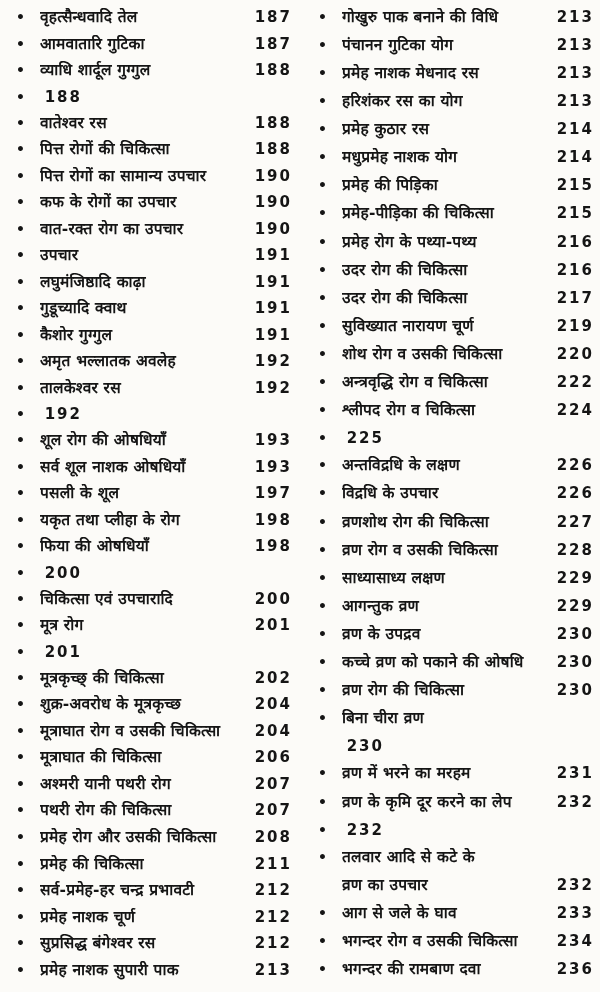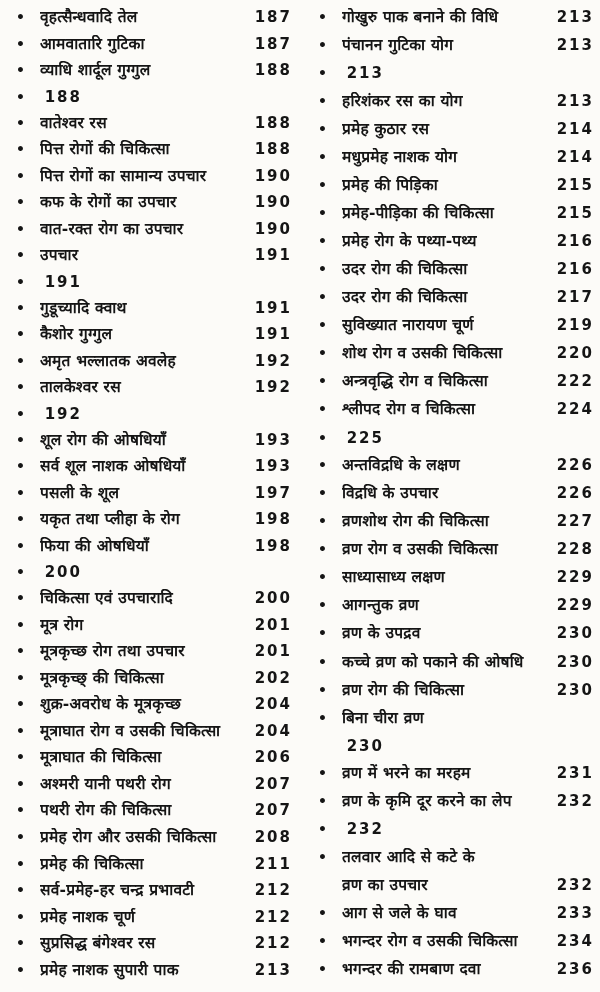--- a/index.html
+++ b/index.html
@@ -106,20 +106,21 @@
         <span class="entry-text">वात-रक्त रोग का उपचार</span>
         <span class="entry-page">190</span>
       </div>
       <div class="toc-line">
         <span class="bullet">•</span>
         <span class="entry-text">उपचार</span>
         <span class="entry-page">191</span>
       </div>
       <div class="toc-line">
         <span class="bullet">•</span>
+        <span class="entry-text">लघुमंजिष्ठादि काढ़ा</span>
         <span class="entry-page">191</span>
       </div>
       <div class="toc-line">
         <span class="bullet">•</span>
         <span class="entry-text">गुडूच्यादि क्वाथ</span>
         <span class="entry-page">191</span>
       </div>
       <div class="toc-line">
         <span class="bullet">•</span>
         <span class="entry-text">कैशोर गुग्गुल</span>
@@ -173,21 +174,20 @@
         <span class="entry-text">चिकित्सा एवं उपचारादि</span>
         <span class="entry-page">200</span>
       </div>
       <div class="toc-line">
         <span class="bullet">•</span>
         <span class="entry-text">मूत्र रोग</span>
         <span class="entry-page">201</span>
       </div>
       <div class="toc-line">
         <span class="bullet">•</span>
-        <span class="entry-text">मूत्रकृच्छ रोग तथा उपचार</span>
         <span class="entry-page">201</span>
       </div>
       <div class="toc-line">
         <span class="bullet">•</span>
         <span class="entry-text">मूत्रकृच्छ् की चिकित्सा</span>
         <span class="entry-page">202</span>
       </div>
       <div class="toc-line">
         <span class="bullet">•</span>
         <span class="entry-text">शुक्र-अवरोध के मूत्रकृच्छ</span>
@@ -250,20 +250,21 @@
         <span class="entry-text">गोखुरु पाक बनाने की विधि</span>
         <span class="entry-page">213</span>
       </div>
       <div class="toc-line">
         <span class="bullet">•</span>
         <span class="entry-text">पंचानन गुटिका योग</span>
         <span class="entry-page">213</span>
       </div>
       <div class="toc-line">
         <span class="bullet">•</span>
+        <span class="entry-text">प्रमेह नाशक मेधनाद रस</span>
         <span class="entry-page">213</span>
       </div>
       <div class="toc-line">
         <span class="bullet">•</span>
         <span class="entry-text">हरिशंकर रस का योग</span>
         <span class="entry-page">213</span>
       </div>
       <div class="toc-line">
         <span class="bullet">•</span>
         <span class="entry-text">प्रमेह कुठार रस</span>

